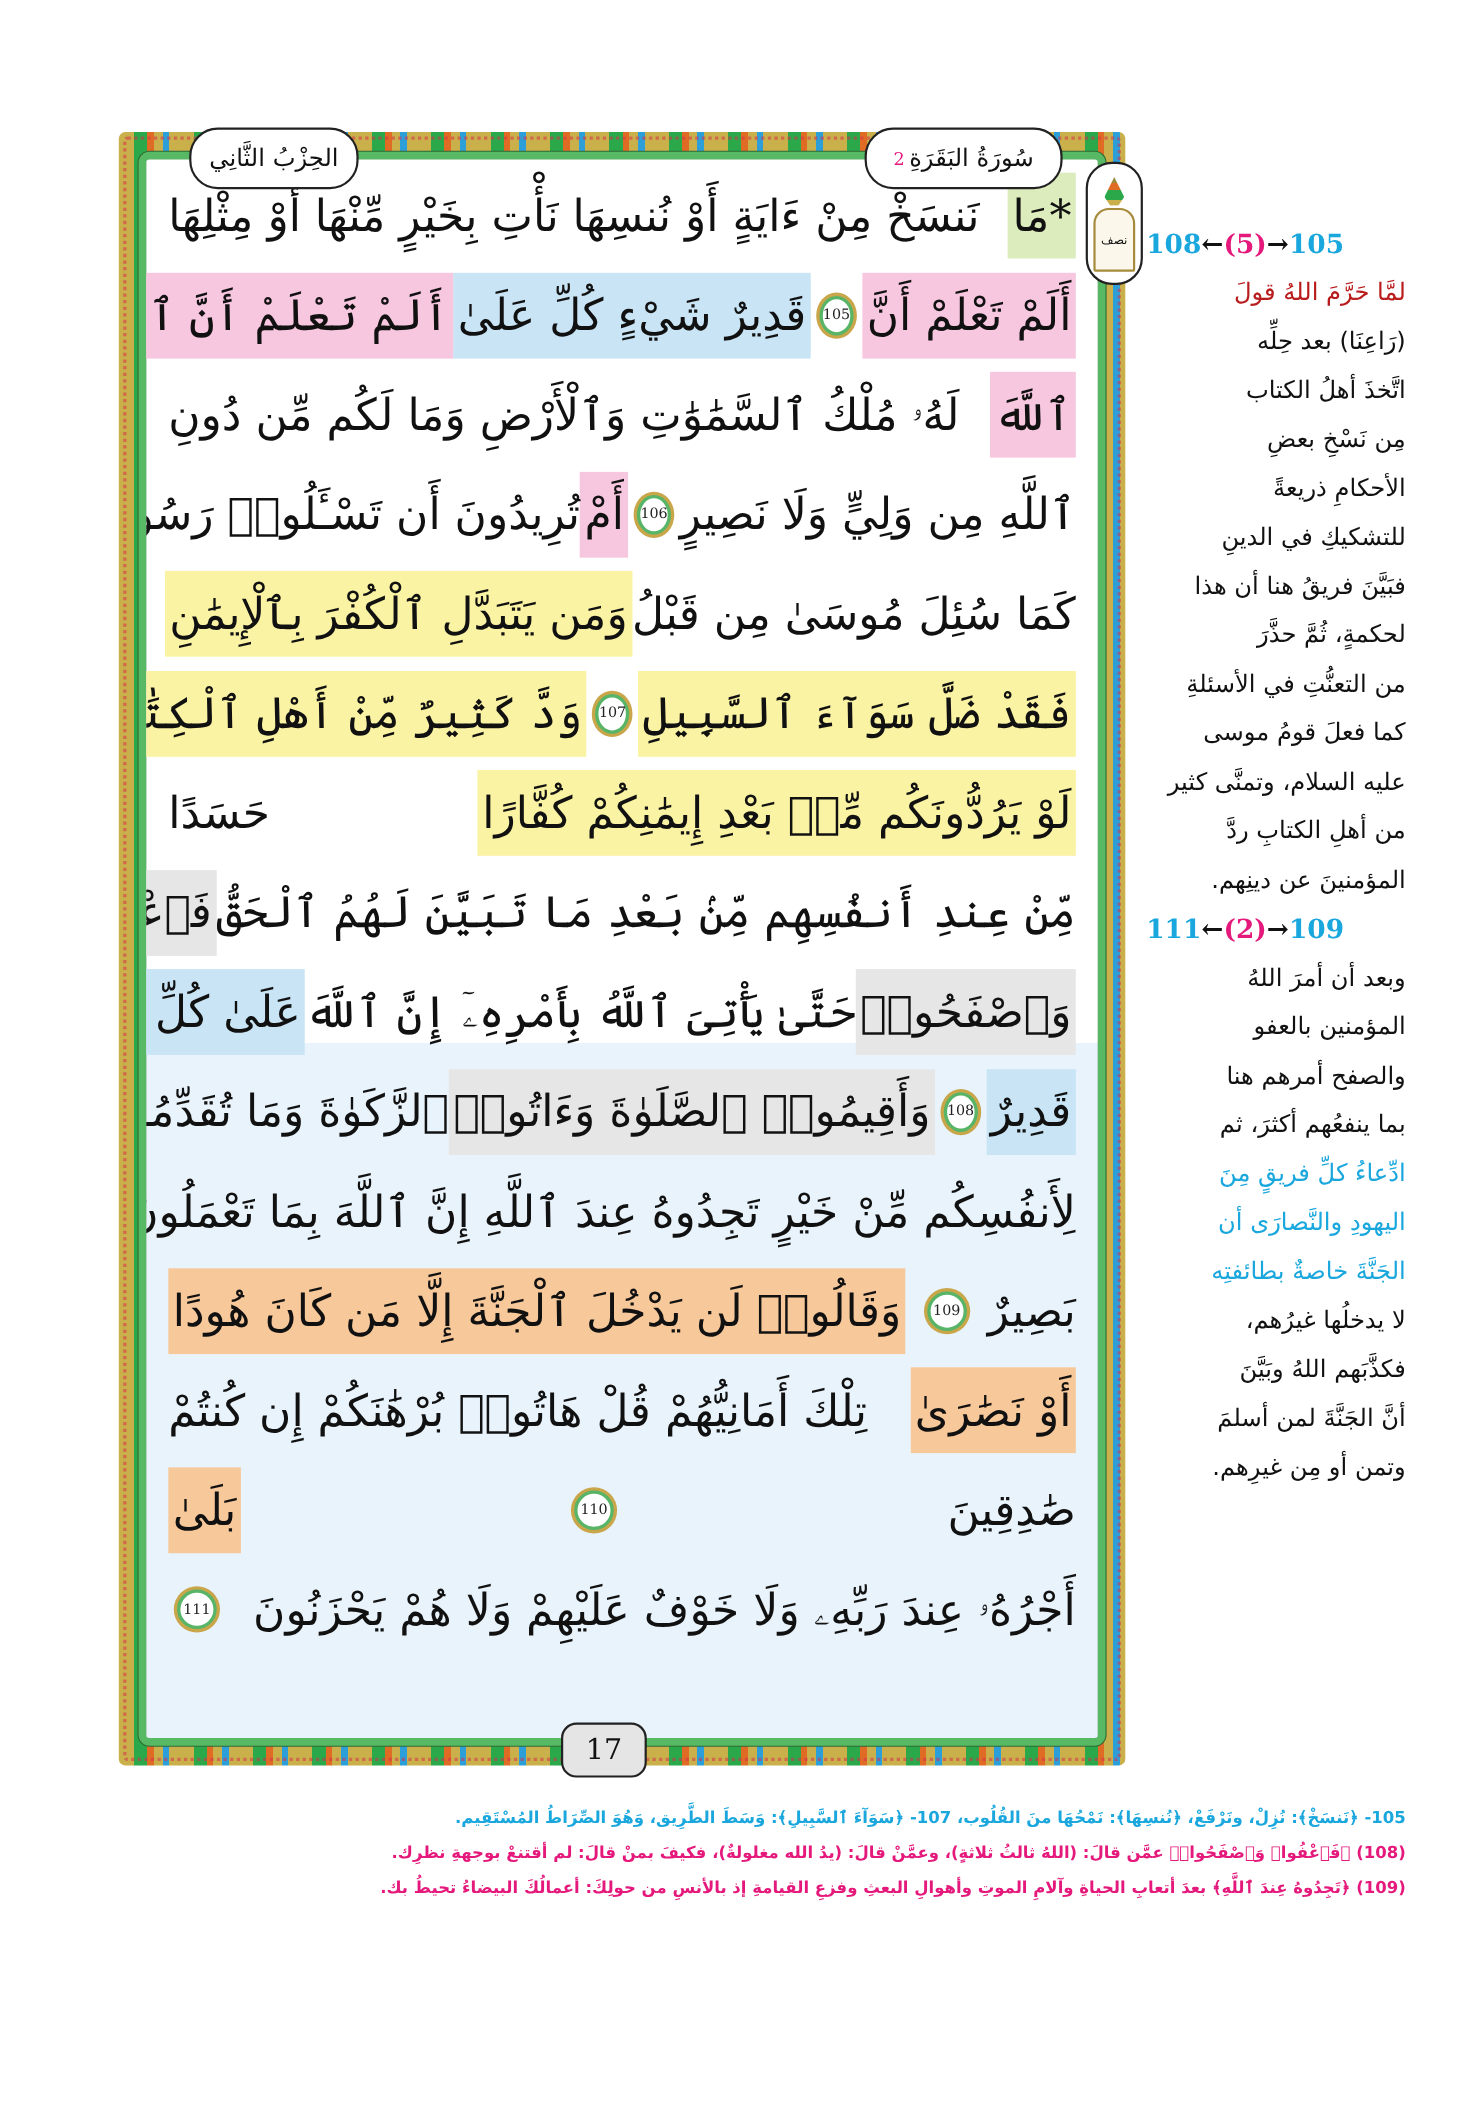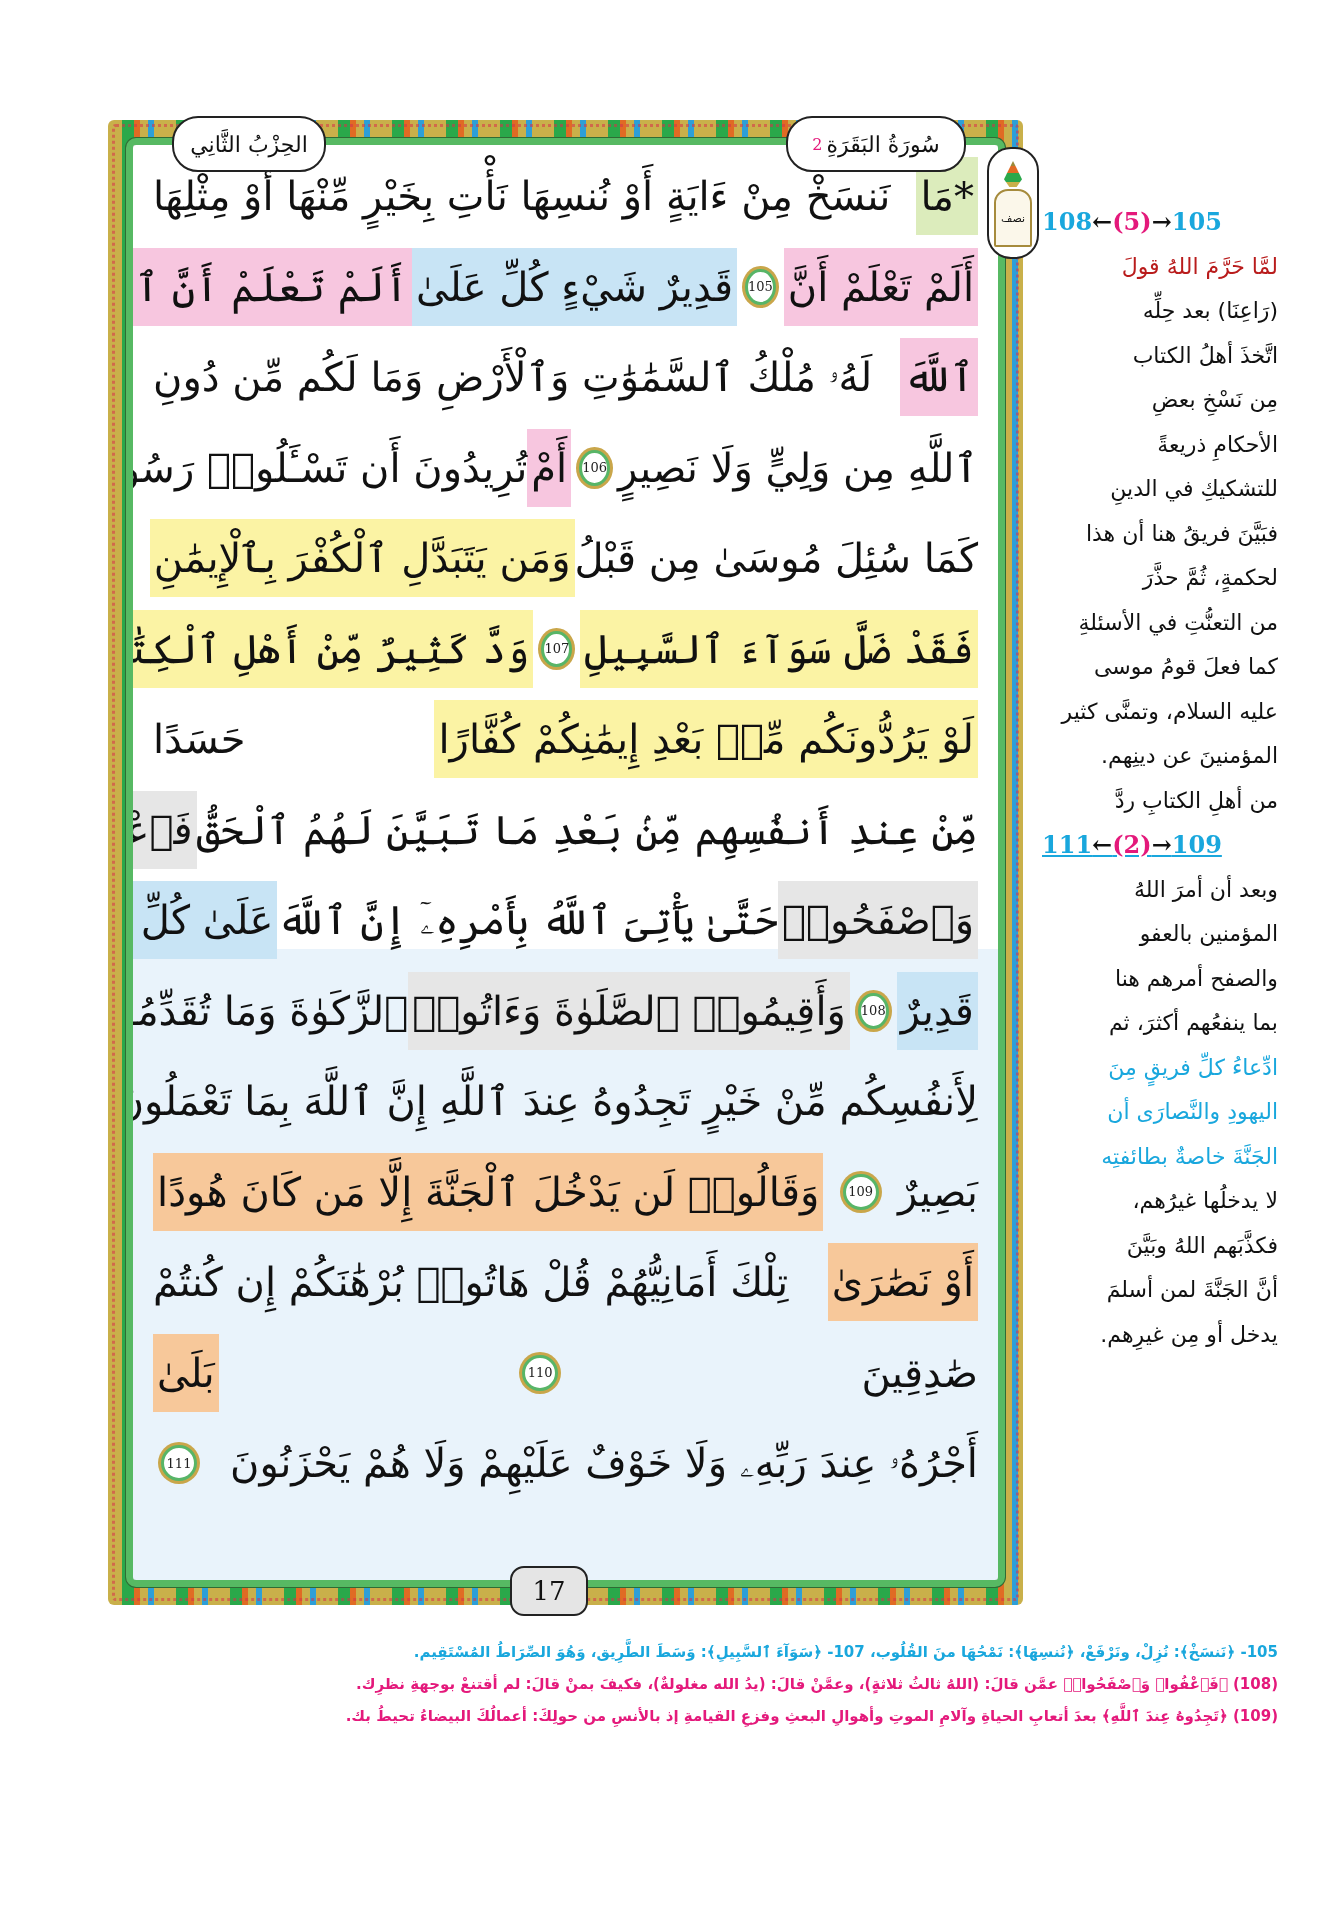--- a/index.html
+++ b/index.html
@@ -200,33 +200,33 @@
     <div class="line">(رَاعِنَا) بعد حِلِّه</div>
     <div class="line">اتَّخذَ أهلُ الكتاب</div>
     <div class="line">مِن نَسْخِ بعضِ</div>
     <div class="line">الأحكامِ ذريعةً</div>
     <div class="line">للتشكيكِ في الدينِ</div>
     <div class="line">فبَيَّنَ فريقُ هنا أن هذا</div>
     <div class="line">لحكمةٍ، ثُمَّ حذَّرَ</div>
     <div class="line">من التعنُّتِ في الأسئلةِ</div>
     <div class="line">كما فعلَ قومُ موسى</div>
     <div class="line">عليه السلام، وتمنَّى كثير</div>
+    <div class="line">من أهلِ الكتابِ ردَّ</div>
     <div class="line">المؤمنينَ عن دينِهم.</div>
-    <div class="line">من أهلِ الكتابِ ردَّ</div>
-    <div class="line range" style="margin-right: 0px; text-decoration: underline;"><span>111</span><span style="color: rgb(17, 17, 17);">←</span><span class="count">(2)</span><span style="color: rgb(17, 17, 17);">→</span><span>109</span></div>
+    <div class="line range" style="margin-right: 0px;"><span>111</span><span style="color: rgb(17, 17, 17);">←</span><span class="count">(2)</span><span style="color: rgb(17, 17, 17);">→</span><span>109</span></div>
     <div class="line">وبعد أن أمرَ اللهُ</div>
     <div class="line">المؤمنين بالعفو</div>
     <div class="line">والصفح أمرهم هنا</div>
     <div class="line">بما ينفعُهم أكثرَ، ثم</div>
     <div class="line blue">ادِّعاءُ كلِّ فريقٍ مِنَ</div>
     <div class="line blue">اليهودِ والنَّصارَى أن</div>
     <div class="line blue">الجَنَّةَ خاصةٌ بطائفتِه</div>
     <div class="line">لا يدخلُها غيرُهم،</div>
     <div class="line">فكذَّبَهم اللهُ وبَيَّنَ</div>
     <div class="line">أنَّ الجَنَّةَ لمن أسلمَ</div>
-    <div class="line">يدخل أو مِن غيرِهم.</div>
+    <div class="line">وتمن أو مِن غيرِهم.</div>
   </div>
 
 <div class="footnotes" id="footnotes">
     <div class="fn fn-blue">105- ﴿نَنسَخْ﴾: نُزِلْ، ونَرْفَعْ، ﴿نُنسِهَا﴾: نَمْحُهَا منَ القُلُوب، 107- ﴿سَوَآءَ ٱلسَّبِيلِ﴾: وَسَطَ الطَّرِيق، وَهُوَ الصِّرَاطُ المُسْتَقِيم.</div>
     <div class="fn fn-pink">(108) ﴿فَٱعْفُوا۟ وَٱصْفَحُوا۟﴾ عمَّن قالَ: (اللهُ ثالثُ ثلاثةٍ)، وعمَّنْ قالَ: (يدُ الله مغلولةٌ)، فكيفَ بمنْ قالَ: لم أقتنعْ بوجهةِ نظرِك.</div>
     <div class="fn fn-pink">(109) ﴿تَجِدُوهُ عِندَ ٱللَّهِ﴾ بعدَ أتعابِ الحياةِ وآلامِ الموتِ وأهوالِ البعثِ وفزعِ القيامةِ إذ بالأنسِ من حولِكَ: أعمالُكَ البيضاءُ تحيطُ بك.</div>
   </div>
 
 </body></html>

